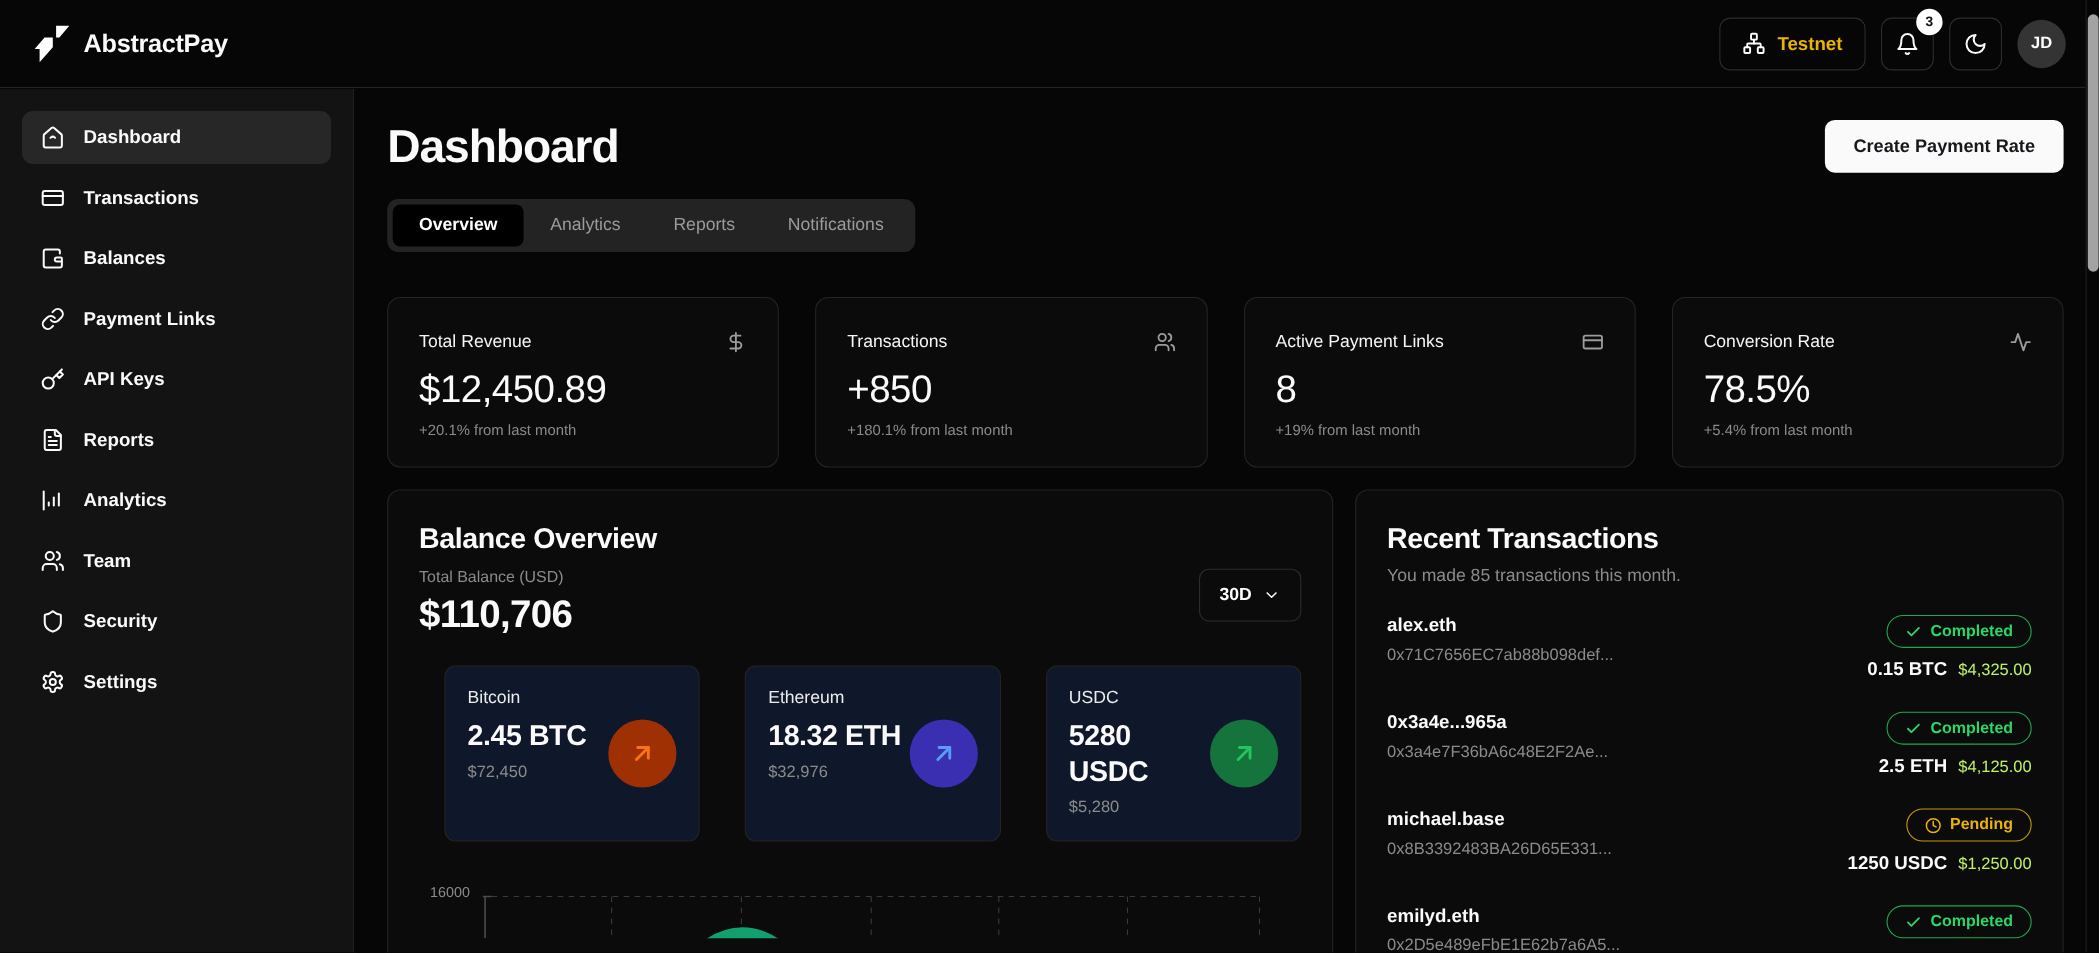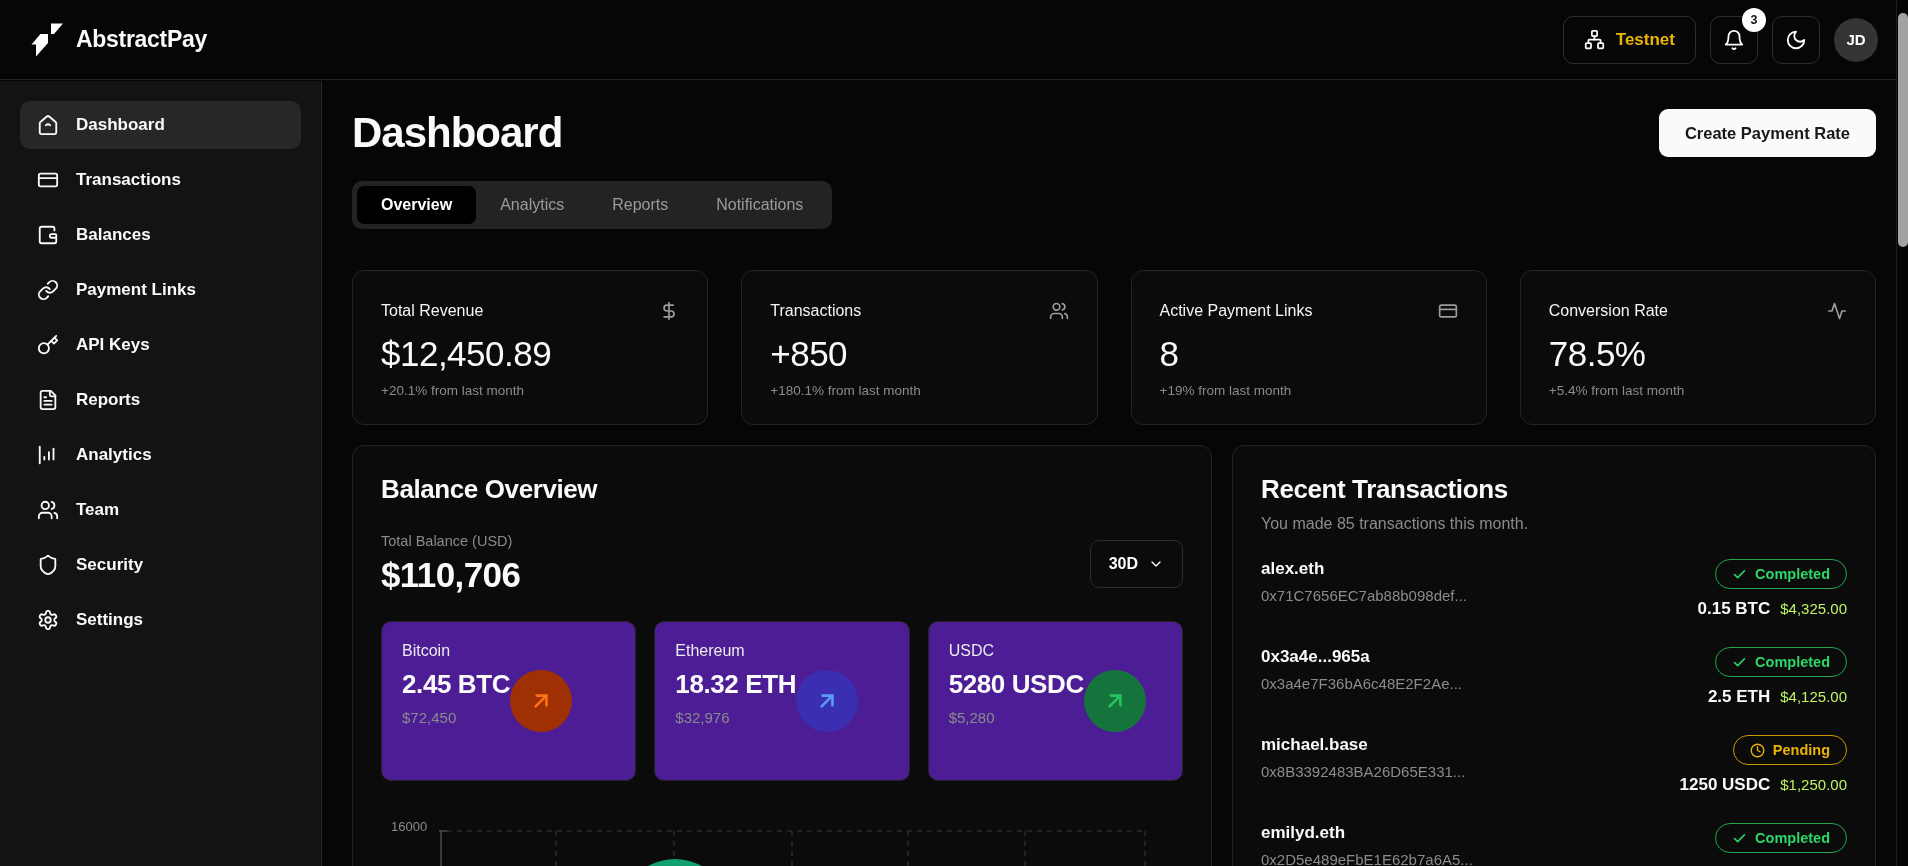--- a/index.html
+++ b/index.html
@@ -89,33 +89,33 @@
   .stat-value { margin-top:13px; font-size:35px; font-weight:400; letter-spacing:-0.5px; }
   .stat-change { margin-top:9px; font-size:13.5px; color:#8b8b8b; }
 
   .content-row { margin-top:20px; display:grid; grid-template-columns:860px 1fr; gap:20px; }
   .panel {
     background:#0b0b0b; border:1px solid #242424; border-radius:12px; padding:28px;
     height:620px;
   }
   .panel-title { font-size:26px; font-weight:800; letter-spacing:-0.4px; }
 
-  .balance-row { margin-top:28px; display:flex; align-items:center; justify-content:space-between; }
+  .balance-row { margin-top:12px; display:flex; justify-content:space-between; }
   .total-label { font-size:14.5px; color:#8b8b8b; }
   .total-value { margin-top:6px; font-size:35px; font-weight:900; letter-spacing:-0.6px; }
   .range-btn {
     height:48px; padding:0 18px; display:flex; align-items:center; gap:10px;
     background:#0b0b0b; border:1px solid #2c2c2c; border-radius:9px;
     color:#fff; font-size:16px; font-weight:600; cursor:pointer; font-family:inherit;
   }
 
   .assets { margin-top:26px; display:grid; grid-template-columns:repeat(3,1fr); gap:18px; }
   .asset-card {
-    border:1px solid #242424; border-radius:10px; background:#4c1d95;
-    padding:20px; min-height:160px; display:flex; 
+    border:1px solid #242424; border-radius:10px; background:#0f172a;
+    padding:20px; min-height:160px; display:flex; justify-content:space-between;margin-left:23px;
   }
   .asset-name { font-size:16px; color:#ececec; }
   .asset-amount { margin-top:8px; font-size:26px; font-weight:800; letter-spacing:-0.4px; line-height:1.25; max-width:140px; }
   .asset-usd { margin-top:8px; font-size:15px; color:#8b8b8b; }
   .asset-circle {
     width:62px; height:62px; border-radius:50%; align-self:center;
     display:flex; align-items:center; justify-content:center; flex:0 0 62px;
   }
   .circle-btc { background:#9e3004; color:#f97316; }
   .circle-eth { background:#3a2fb0; color:#5b9cf6; }

